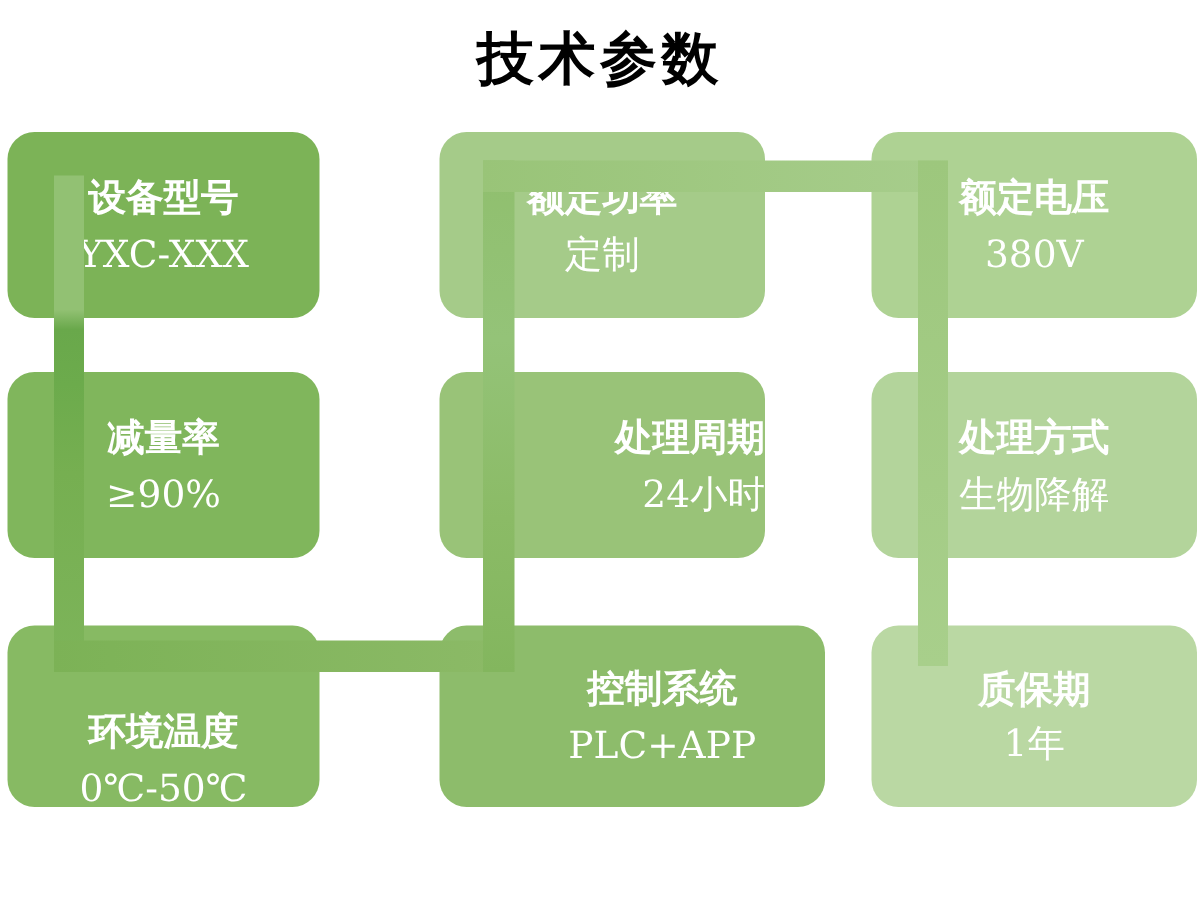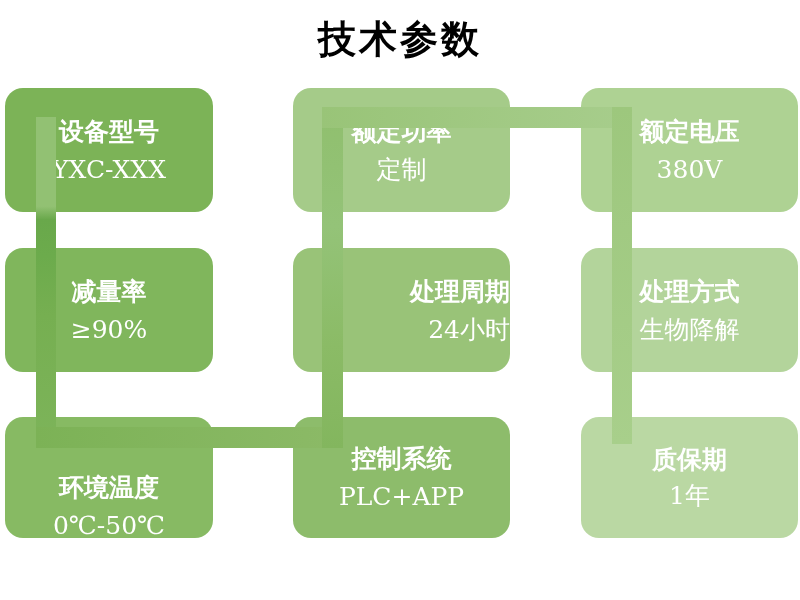--- a/index.html
+++ b/index.html
@@ -59,21 +59,21 @@
     <div class="value">0℃-50℃</div>
   </div>
   <div class="box b3" style="background: rgb(165, 203, 137);">
     <div class="label">额定功率</div>
     <div class="value">定制</div>
   </div>
   <div class="box b4" style="background: rgb(153, 195, 120); align-items: flex-end;">
     <div class="label">处理周期</div>
     <div class="value">24小时</div>
   </div>
-  <div class="box b5" style="background: rgb(141, 188, 107);">
+  <div class="box b5" style="background: rgb(141, 188, 107); padding-left: 40px;">
     <div class="label">控制系统</div>
     <div class="value">PLC+APP</div>
   </div>
   <div class="box b6" style="background: rgb(174, 210, 147);">
     <div class="label">额定电压</div>
     <div class="value">380V</div>
   </div>
   <div class="box b7" style="background: rgb(179, 212, 155);">
     <div class="label">处理方式</div>
     <div class="value">生物降解</div>

